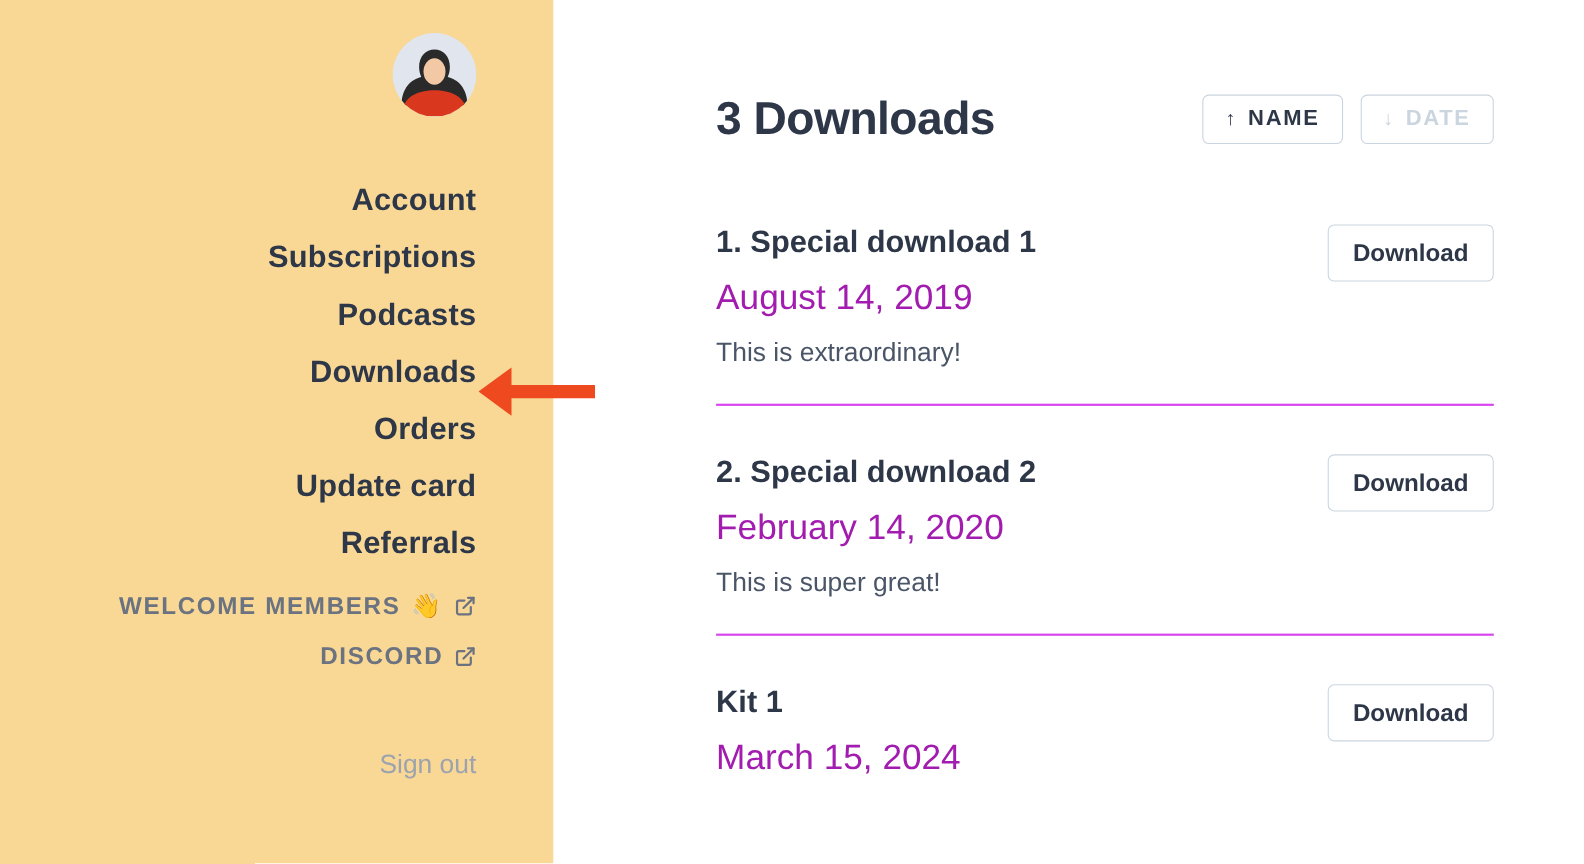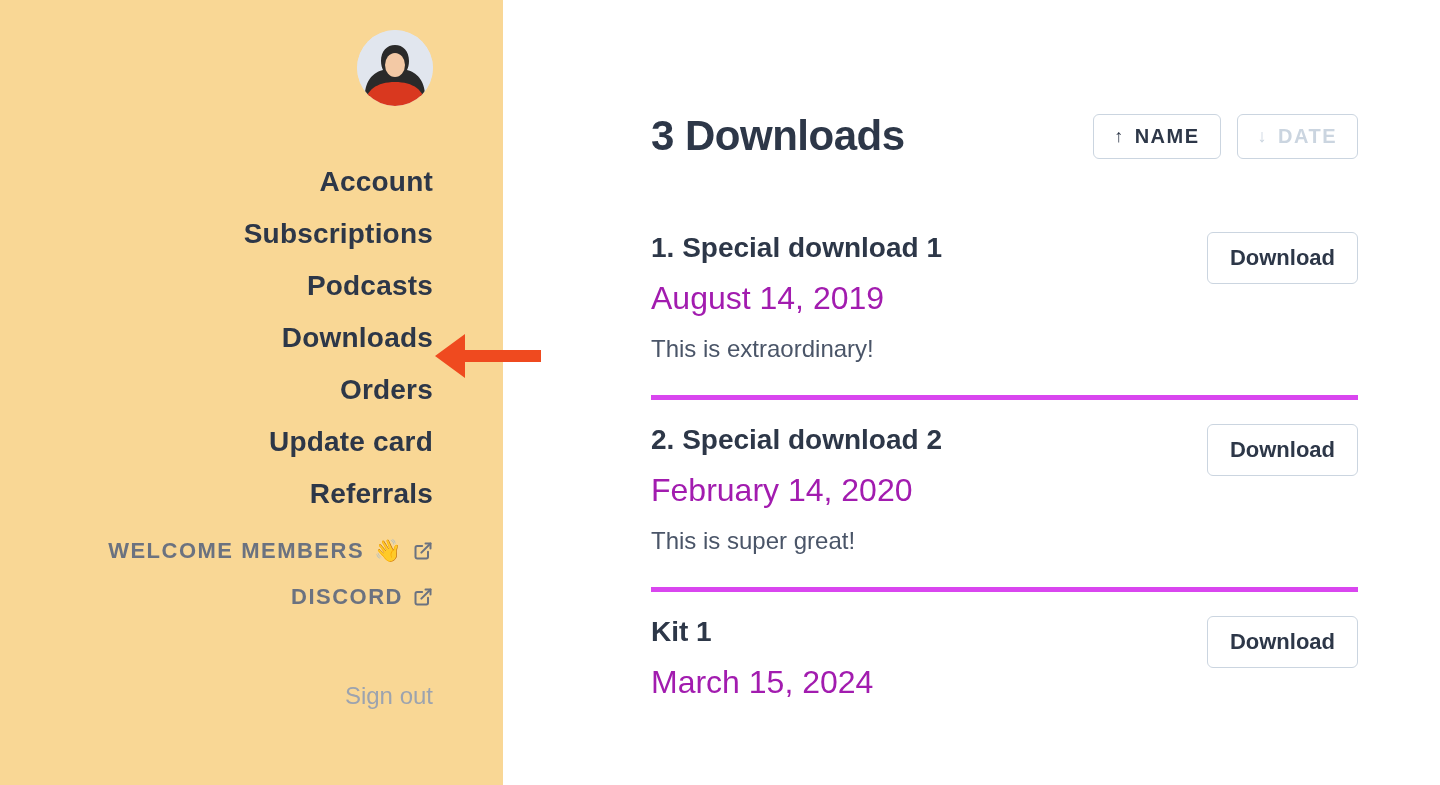--- a/index.html
+++ b/index.html
@@ -71,41 +71,41 @@
     position: absolute;
     left: 435px;
     top: 332px;
     width: 106px; height: 48px;
     color: #ef4a1f;
   }
   .arrow svg { width: 100%; height: 100%; display: block; }
 
   
   .main { flex: 1; padding: 84px 82px 40px 148px; }
-  .header-row { display: flex; align-items: center; justify-content: space-between; margin-bottom: 72px; margin-top: 28px; }
+  .header-row { display: flex; align-items: center; justify-content: space-between; margin-bottom: 72px; }
   .page-title { font-size: 42px; font-weight: 800; color: #2d3748; letter-spacing: -0.5px; }
   .sorters { display: flex; gap: 16px; }
   .sort-btn {
     display: inline-flex; align-items: center; gap: 10px;
     border: 1px solid #cbd5e0;
     border-radius: 6px;
     background: #fff;
     padding: 10px 20px;
     font-size: 20px;
     font-weight: 700;
     letter-spacing: 1.5px;
     color: #2d3748;
     cursor: pointer;
   }
   .sort-btn.muted { color: #cbd5e0; }
   .sort-arrow { font-size: 18px; font-weight: 700; }
 
   .dl-list { display: flex; flex-direction: column; }
   .dl-item { padding: 0 0 32px 0; }
-  .dl-item + .dl-item { border-top: 5px solid #d946ef; padding-top: 24px; }
+  .dl-item + .dl-item { border-top: 2px solid #d946ef; padding-top: 44px; }
   .dl-row { display: flex; justify-content: space-between; align-items: flex-start; gap: 39px; }
   .dl-title { font-size: 28px; font-weight: 700; color: #2d3748; }
   .dl-date { font-size: 32px; color: #a21caf; margin-top: 16px; }
   .dl-desc { font-size: 24px; color: #4a5568; margin-top: 18px; }
   .dl-btn {
     border: 1px solid #cbd5e0;
     border-radius: 6px;
     background: #fff;
     padding: 12px 22px;
     font-size: 22px;

